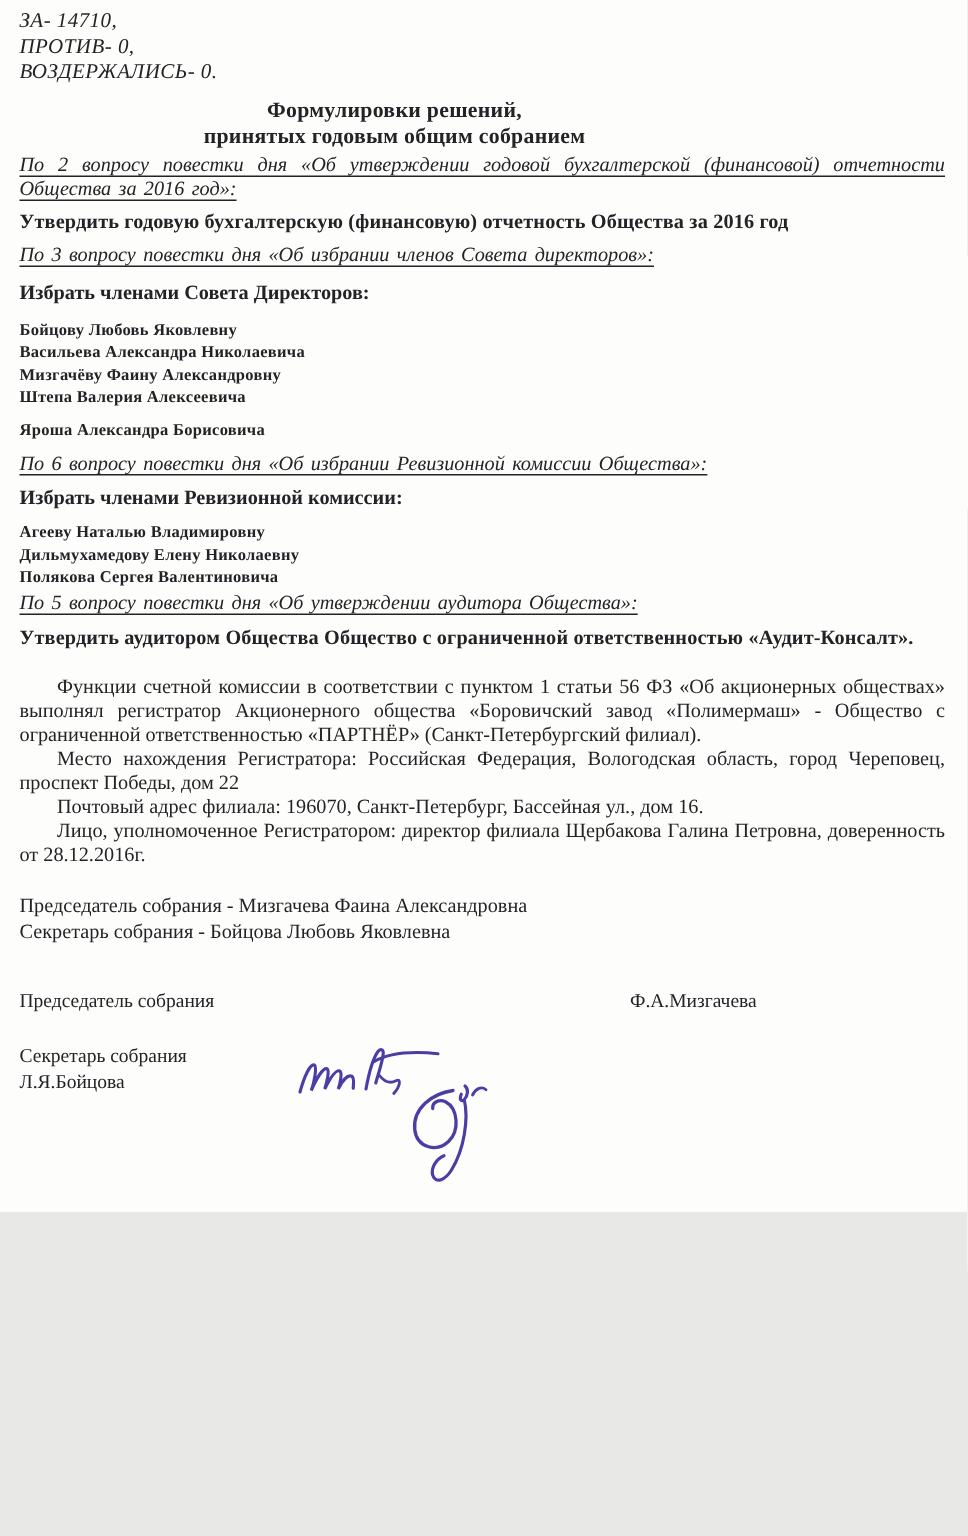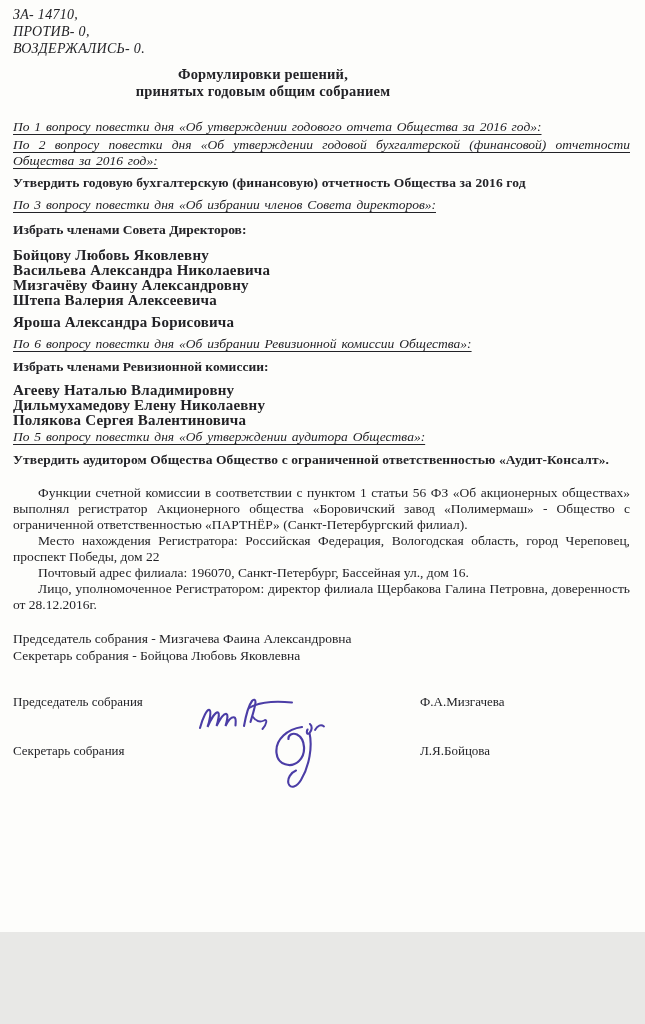--- a/index.html
+++ b/index.html
@@ -1,20 +1,20 @@
 <!DOCTYPE html>
 <html><head>
 <meta charset="utf-8">
 <style>
   * { margin: 0; padding: 0; box-sizing: border-box; }
   html, body { background: #e8e8e6; }
   .page {
     position: relative;
     width: 645px;
-    height: 932px;
+    height: 808px;
     margin: 0 auto;
     background: #fdfdfb;
     color: #232327;
     font-family: "Liberation Serif", "DejaVu Serif", serif;
     overflow: hidden;
   }
   .content { padding: 6px 15px 0 13px; }
 
   .votes { font-style: italic; font-size: 14px; line-height: 17px; letter-spacing: 0.3px; }
 
@@ -46,33 +46,33 @@
 
   .resolution { font-weight: bold; font-size: 13.5px; line-height: 18px; letter-spacing: 0.1px; }
   .r-q1 { margin-top: 3px; }
   .r-q2 { margin-top: 5px; }
   .r-q5 { margin-top: 6px; }
 
   .elect-intro { font-weight: bold; font-size: 13.5px; line-height: 17px; }
   .i-q3 { margin-top: 8px; }
   .i-q4 { margin-top: 6px; }
 
-  ul.names { list-style: none; font-weight: bold; font-size: 15px; line-height: 15px; letter-spacing: 0.2px; }
+  ul.names { list-style: none; font-weight: bold; font-size: 11px; line-height: 15px; letter-spacing: 0.2px; }
   .names-q3 { margin-top: 10px; }
   .names-q3 li:last-child { margin-top: 7px; }
   .names-q4 { margin-top: 8px; }
 
   .registrar { margin-top: 16px; font-size: 13.5px; line-height: 16px; }
   .registrar p { text-align: justify; text-indent: 25px; }
 
   .officials { margin-top: 18px; font-size: 13.5px; line-height: 16.5px; }
 
   .sig-row { display: flex; align-items: flex-start; font-size: 13px; line-height: 17px; }
   .sig-row-1 { margin-top: 29px; }
-  .sig-row-2 { margin-top: 32px; }
+  .sig-row-2 { margin-top: 20px; flex-direction: column; }
   .sig-label { width: 407px; }
   .sig-name { }
 
   .signature { position: absolute; }
   .sig-chair { left: 196px; top: 695px; }
   .sig-secr  { left: 266px; top: 720px; }
 
   .page-number {
     position: absolute;
     right: 16px;
@@ -99,21 +99,20 @@
       <div>ЗА- 14710,</div>
       <div>ПРОТИВ- 0,</div>
       <div>ВОЗДЕРЖАЛИСЬ- 0.</div>
     </div>
 
     <div class="doc-title">
       <div>Формулировки решений,</div>
       <div>принятых годовым общим собранием</div>
     </div>
 
-    <div class="agenda-heading single h-q1">По 1 вопросу повестки дня «Об утверждении годового отчета Общества за 2016 год»:</div>
 
     <div class="agenda-heading h-q2">По 2 вопросу повестки дня «Об утверждении годовой бухгалтерской (финансовой) отчетности Общества за 2016 год»:</div>
     <div class="resolution r-q2">Утвердить годовую бухгалтерскую (финансовую) отчетность Общества за 2016 год</div>
 
     <div class="agenda-heading single h-q3">По 3 вопросу повестки дня «Об избрании членов Совета директоров»:</div>
     <div class="elect-intro i-q3">Избрать членами  Совета Директоров:</div>
     <ul class="names names-q3">
       <li>Бойцову Любовь Яковлевну</li>
       <li>Васильева Александра Николаевича</li>
       <li>Мизгачёву Фаину Александровну</li>

